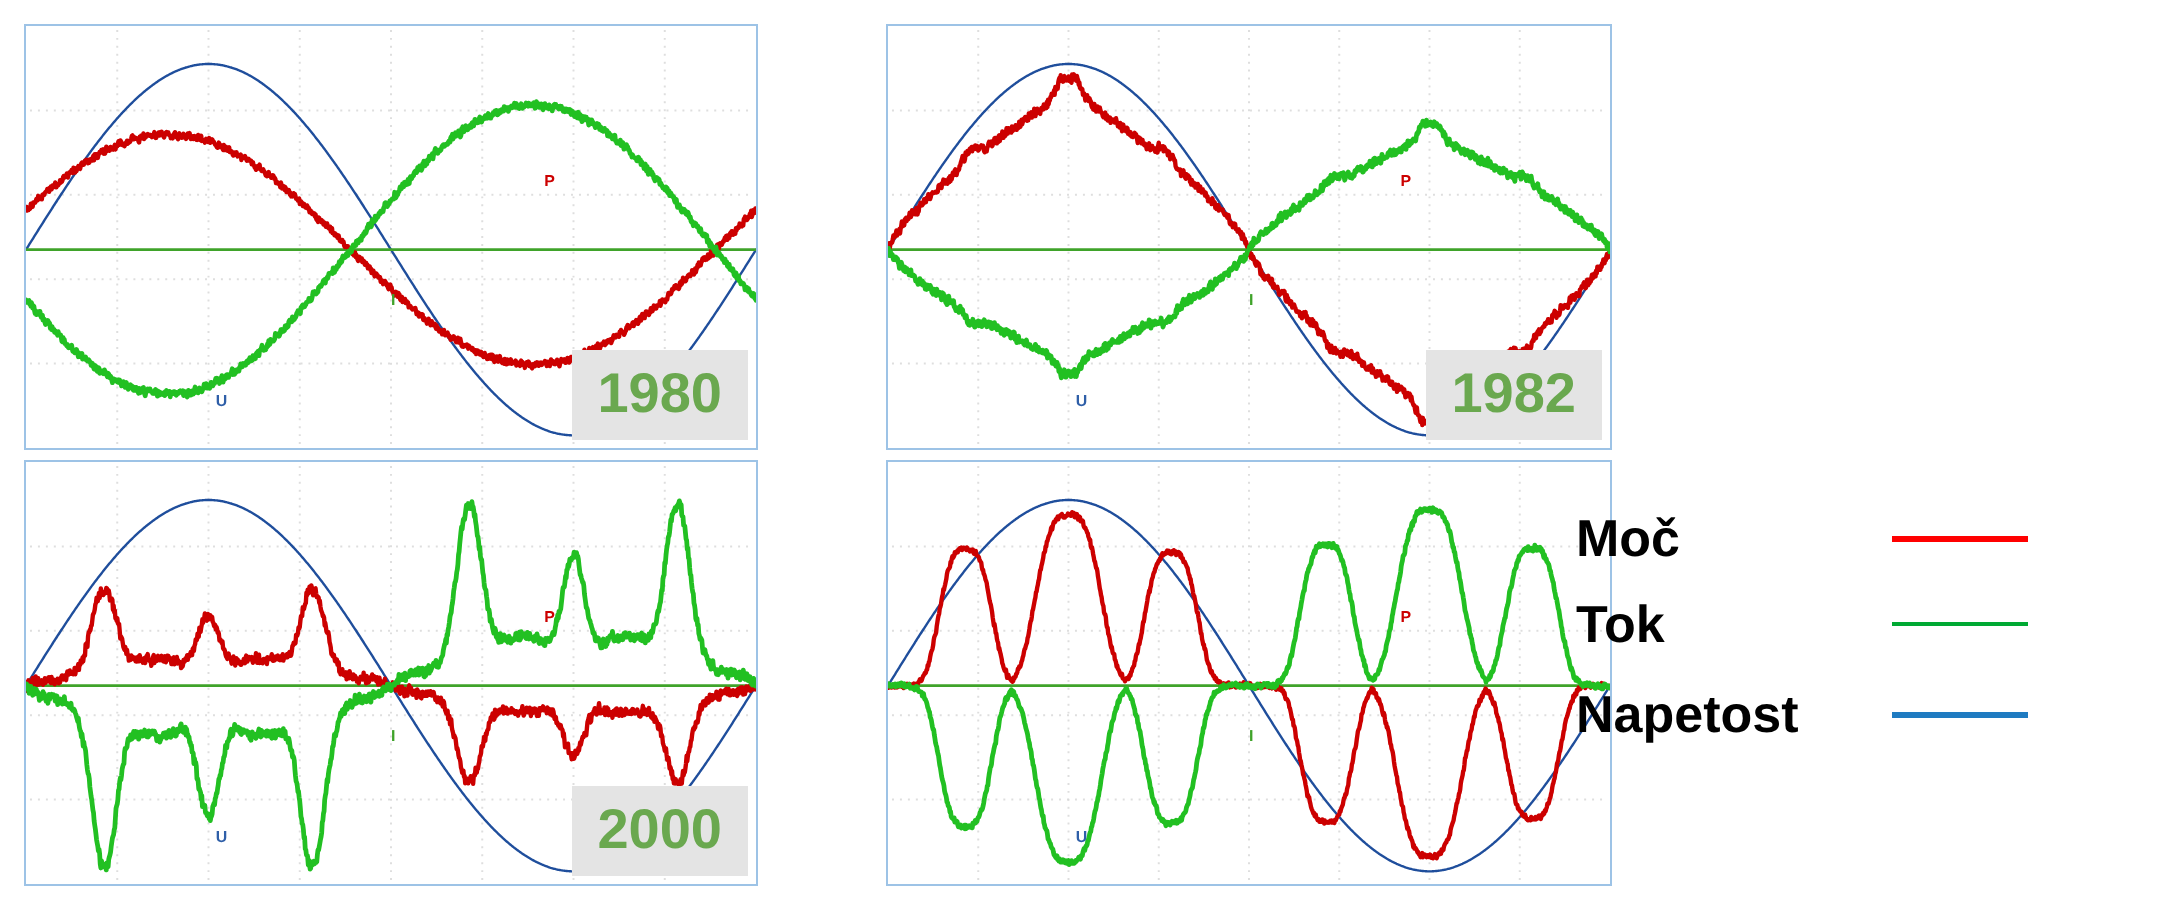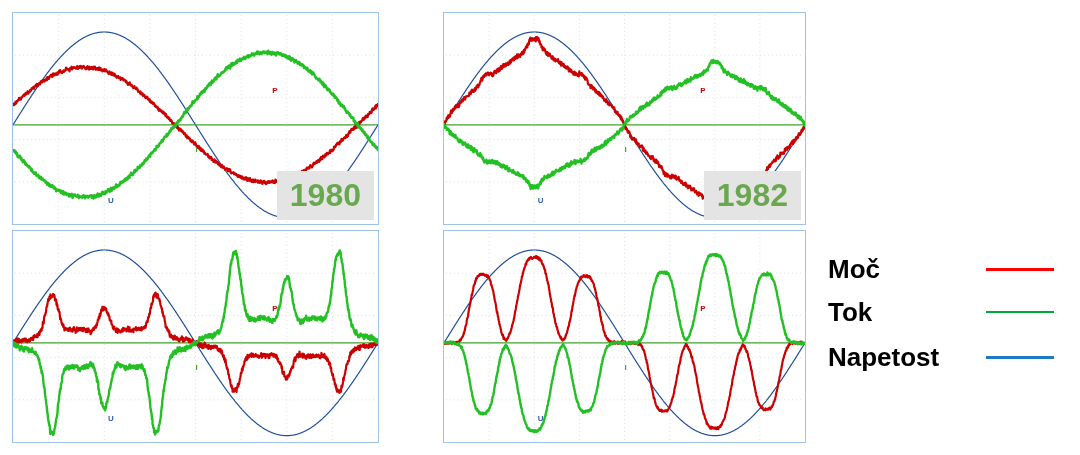--- a/index.html
+++ b/index.html
@@ -49,32 +49,32 @@
   }
 
   
   .year-badge {
     position: absolute;
     right: 4px;
     bottom: 4px;
     background: #e4e4e4;
     color: #6aa84f;
     font-weight: bold;
-    font-size: 32px;
+    font-size: 28px;
     line-height: 1;
     padding: 8px 13px 9px 13px;
     letter-spacing: 0px;
     font-family: "Liberation Sans", sans-serif;
     white-space: nowrap;
   }
 
   
   .legend {
     position: absolute;
-    left: 828px;
+    left: 788px;
     top: 252px;
     width: 240px;
     height: 125px;
     text-decoration: underline;
   }
   .legend-row {
     position: absolute;
     left: 0;
     width: 240px;
     height: 34px;
@@ -177,20 +177,21 @@
             <line x1="2" y1="170.4" x2="365" y2="170.4" stroke="#d9d9d9" stroke-width="1" stroke-dasharray="1 3" opacity="0.85"></line>
           </g>
           <path d="M0.00,112.89L0.41,112.24L0.82,111.58L1.22,110.93L1.63,110.27L2.04,109.62L2.45,108.97L2.85,108.31L3.26,107.66L3.67,107.01L4.08,106.35L4.49,105.70L4.89,105.05L5.30,104.40L5.71,103.74L6.12,103.09L6.52,102.44L6.93,101.79L7.34,101.14L7.75,100.49L8.16,99.85L8.56,99.20L8.97,98.55L9.38,97.91L9.79,97.26L10.19,96.62L10.60,95.97L11.01,95.33L11.42,94.69L11.83,94.04L12.23,93.40L12.64,92.77L13.05,92.13L13.46,91.49L13.86,90.85L14.27,90.22L14.68,89.58L15.09,88.95L15.50,88.32L15.90,87.69L16.31,87.06L16.72,86.43L17.13,85.80L17.53,85.18L17.94,84.55L18.35,83.93L18.76,83.31L19.17,82.69L19.57,82.07L19.98,81.45L20.39,80.84L20.80,80.22L21.20,79.61L21.61,79.00L22.02,78.39L22.43,77.78L22.84,77.18L23.24,76.57L23.65,75.97L24.06,75.37L24.47,74.77L24.87,74.17L25.28,73.58L25.69,72.99L26.10,72.39L26.51,71.81L26.91,71.22L27.32,70.63L27.73,70.05L28.14,69.47L28.54,68.89L28.95,68.31L29.36,67.74L29.77,67.17L30.18,66.60L30.58,66.03L30.99,65.46L31.40,64.90L31.81,64.34L32.21,63.78L32.62,63.23L33.03,62.67L33.44,62.12L33.85,61.57L34.25,61.03L34.66,60.48L35.07,59.94L35.48,59.40L35.88,58.87L36.29,58.33L36.70,57.80L37.11,57.27L37.52,56.75L37.92,56.23L38.33,55.71L38.74,55.19L39.15,54.68L39.55,54.16L39.96,53.66L40.37,53.15L40.78,52.65L41.19,52.15L41.59,51.65L42.00,51.16L42.41,50.67L42.82,50.18L43.22,49.69L43.63,49.21L44.04,48.73L44.45,48.26L44.86,47.79L45.26,47.32L45.67,46.85L46.08,46.39L46.49,45.93L46.89,45.47L47.30,45.02L47.71,44.57L48.12,44.12L48.53,43.68L48.93,43.24L49.34,42.81L49.75,42.37L50.16,41.94L50.56,41.52L50.97,41.10L51.38,40.68L51.79,40.26L52.20,39.85L52.60,39.44L53.01,39.04L53.42,38.64L53.83,38.24L54.23,37.85L54.64,37.46L55.05,37.07L55.46,36.69L55.87,36.31L56.27,35.93L56.68,35.56L57.09,35.19L57.50,34.83L57.90,34.47L58.31,34.11L58.72,33.76L59.13,33.41L59.54,33.07L59.94,32.73L60.35,32.39L60.76,32.06L61.17,31.73L61.57,31.40L61.98,31.08L62.39,30.76L62.80,30.45L63.21,30.14L63.61,29.84L64.02,29.53L64.43,29.24L64.84,28.94L65.24,28.66L65.65,28.37L66.06,28.09L66.47,27.81L66.88,27.54L67.28,27.27L67.69,27.01L68.10,26.75L68.51,26.49L68.91,26.24L69.32,25.99L69.73,25.75L70.14,25.51L70.55,25.28L70.95,25.05L71.36,24.82L71.77,24.60L72.18,24.38L72.58,24.17L72.99,23.96L73.40,23.76L73.81,23.56L74.22,23.36L74.62,23.17L75.03,22.98L75.44,22.80L75.85,22.62L76.25,22.45L76.66,22.28L77.07,22.11L77.48,21.95L77.89,21.80L78.29,21.65L78.70,21.50L79.11,21.36L79.52,21.22L79.92,21.08L80.33,20.95L80.74,20.83L81.15,20.71L81.56,20.59L81.96,20.48L82.37,20.38L82.78,20.27L83.19,20.18L83.59,20.08L84.00,19.99L84.41,19.91L84.82,19.83L85.23,19.75L85.63,19.68L86.04,19.62L86.45,19.56L86.86,19.50L87.26,19.45L87.67,19.40L88.08,19.35L88.49,19.32L88.90,19.28L89.30,19.25L89.71,19.23L90.12,19.21L90.53,19.19L90.93,19.18L91.34,19.17L91.75,19.17L92.16,19.17L92.57,19.18L92.97,19.19L93.38,19.21L93.79,19.23L94.20,19.25L94.60,19.28L95.01,19.32L95.42,19.35L95.83,19.40L96.24,19.45L96.64,19.50L97.05,19.56L97.46,19.62L97.87,19.68L98.27,19.75L98.68,19.83L99.09,19.91L99.50,19.99L99.91,20.08L100.31,20.18L100.72,20.27L101.13,20.38L101.54,20.48L101.94,20.59L102.35,20.71L102.76,20.83L103.17,20.95L103.58,21.08L103.98,21.22L104.39,21.36L104.80,21.50L105.21,21.65L105.61,21.80L106.02,21.95L106.43,22.11L106.84,22.28L107.25,22.45L107.65,22.62L108.06,22.80L108.47,22.98L108.88,23.17L109.28,23.36L109.69,23.56L110.10,23.76L110.51,23.96L110.92,24.17L111.32,24.38L111.73,24.60L112.14,24.82L112.55,25.05L112.95,25.28L113.36,25.51L113.77,25.75L114.18,25.99L114.59,26.24L114.99,26.49L115.40,26.75L115.81,27.01L116.22,27.27L116.62,27.54L117.03,27.81L117.44,28.09L117.85,28.37L118.26,28.66L118.66,28.94L119.07,29.24L119.48,29.53L119.89,29.84L120.29,30.14L120.70,30.45L121.11,30.76L121.52,31.08L121.93,31.40L122.33,31.73L122.74,32.06L123.15,32.39L123.56,32.73L123.96,33.07L124.37,33.41L124.78,33.76L125.19,34.11L125.60,34.47L126.00,34.83L126.41,35.19L126.82,35.56L127.23,35.93L127.63,36.31L128.04,36.69L128.45,37.07L128.86,37.46L129.27,37.85L129.67,38.24L130.08,38.64L130.49,39.04L130.90,39.44L131.30,39.85L131.71,40.26L132.12,40.68L132.53,41.10L132.94,41.52L133.34,41.94L133.75,42.37L134.16,42.81L134.57,43.24L134.97,43.68L135.38,44.12L135.79,44.57L136.20,45.02L136.61,45.47L137.01,45.93L137.42,46.39L137.83,46.85L138.24,47.32L138.64,47.79L139.05,48.26L139.46,48.73L139.87,49.21L140.28,49.69L140.68,50.18L141.09,50.67L141.50,51.16L141.91,51.65L142.31,52.15L142.72,52.65L143.13,53.15L143.54,53.66L143.95,54.16L144.35,54.68L144.76,55.19L145.17,55.71L145.58,56.23L145.98,56.75L146.39,57.27L146.80,57.80L147.21,58.33L147.62,58.87L148.02,59.40L148.43,59.94L148.84,60.48L149.25,61.03L149.65,61.57L150.06,62.12L150.47,62.67L150.88,63.23L151.29,63.78L151.69,64.34L152.10,64.90L152.51,65.46L152.92,66.03L153.32,66.60L153.73,67.17L154.14,67.74L154.55,68.31L154.96,68.89L155.36,69.47L155.77,70.05L156.18,70.63L156.59,71.22L156.99,71.81L157.40,72.39L157.81,72.99L158.22,73.58L158.63,74.17L159.03,74.77L159.44,75.37L159.85,75.97L160.26,76.57L160.66,77.18L161.07,77.78L161.48,78.39L161.89,79.00L162.30,79.61L162.70,80.22L163.11,80.84L163.52,81.45L163.93,82.07L164.33,82.69L164.74,83.31L165.15,83.93L165.56,84.55L165.97,85.18L166.37,85.80L166.78,86.43L167.19,87.06L167.60,87.69L168.00,88.32L168.41,88.95L168.82,89.58L169.23,90.22L169.64,90.85L170.04,91.49L170.45,92.13L170.86,92.77L171.27,93.40L171.67,94.04L172.08,94.69L172.49,95.33L172.90,95.97L173.31,96.62L173.71,97.26L174.12,97.91L174.53,98.55L174.94,99.20L175.34,99.85L175.75,100.49L176.16,101.14L176.57,101.79L176.98,102.44L177.38,103.09L177.79,103.74L178.20,104.40L178.61,105.05L179.01,105.70L179.42,106.35L179.83,107.01L180.24,107.66L180.65,108.31L181.05,108.97L181.46,109.62L181.87,110.27L182.28,110.93L182.68,111.58L183.09,112.24L183.50,112.89L183.91,113.54L184.32,114.20L184.72,114.85L185.13,115.51L185.54,116.16L185.95,116.81L186.35,117.47L186.76,118.12L187.17,118.77L187.58,119.43L187.99,120.08L188.39,120.73L188.80,121.38L189.21,122.04L189.62,122.69L190.02,123.34L190.43,123.99L190.84,124.64L191.25,125.29L191.66,125.93L192.06,126.58L192.47,127.23L192.88,127.87L193.29,128.52L193.69,129.16L194.10,129.81L194.51,130.45L194.92,131.09L195.33,131.74L195.73,132.38L196.14,133.01L196.55,133.65L196.96,134.29L197.36,134.93L197.77,135.56L198.18,136.20L198.59,136.83L199.00,137.46L199.40,138.09L199.81,138.72L200.22,139.35L200.63,139.98L201.03,140.60L201.44,141.23L201.85,141.85L202.26,142.47L202.67,143.09L203.07,143.71L203.48,144.33L203.89,144.94L204.30,145.56L204.70,146.17L205.11,146.78L205.52,147.39L205.93,148.00L206.34,148.60L206.74,149.21L207.15,149.81L207.56,150.41L207.97,151.01L208.37,151.61L208.78,152.20L209.19,152.79L209.60,153.39L210.01,153.97L210.41,154.56L210.82,155.15L211.23,155.73L211.64,156.31L212.04,156.89L212.45,157.47L212.86,158.04L213.27,158.61L213.68,159.18L214.08,159.75L214.49,160.32L214.90,160.88L215.31,161.44L215.71,162.00L216.12,162.55L216.53,163.11L216.94,163.66L217.35,164.21L217.75,164.75L218.16,165.30L218.57,165.84L218.98,166.38L219.38,166.91L219.79,167.45L220.20,167.98L220.61,168.51L221.02,169.03L221.42,169.55L221.83,170.07L222.24,170.59L222.65,171.10L223.05,171.62L223.46,172.12L223.87,172.63L224.28,173.13L224.69,173.63L225.09,174.13L225.50,174.62L225.91,175.11L226.32,175.60L226.72,176.09L227.13,176.57L227.54,177.05L227.95,177.52L228.36,177.99L228.76,178.46L229.17,178.93L229.58,179.39L229.99,179.85L230.39,180.31L230.80,180.76L231.21,181.21L231.62,181.66L232.03,182.10L232.43,182.54L232.84,182.97L233.25,183.41L233.66,183.84L234.06,184.26L234.47,184.68L234.88,185.10L235.29,185.52L235.70,185.93L236.10,186.34L236.51,186.74L236.92,187.14L237.33,187.54L237.73,187.93L238.14,188.32L238.55,188.71L238.96,189.09L239.37,189.47L239.77,189.85L240.18,190.22L240.59,190.59L241.00,190.95L241.40,191.31L241.81,191.67L242.22,192.02L242.63,192.37L243.04,192.71L243.44,193.05L243.85,193.39L244.26,193.72L244.67,194.05L245.07,194.38L245.48,194.70L245.89,195.02L246.30,195.33L246.71,195.64L247.11,195.94L247.52,196.25L247.93,196.54L248.34,196.84L248.74,197.12L249.15,197.41L249.56,197.69L249.97,197.97L250.38,198.24L250.78,198.51L251.19,198.77L251.60,199.03L252.01,199.29L252.41,199.54L252.82,199.79L253.23,200.03L253.64,200.27L254.05,200.50L254.45,200.73L254.86,200.96L255.27,201.18L255.68,201.40L256.08,201.61L256.49,201.82L256.90,202.02L257.31,202.22L257.72,202.42L258.12,202.61L258.53,202.80L258.94,202.98L259.35,203.16L259.75,203.33L260.16,203.50L260.57,203.67L260.98,203.83L261.39,203.98L261.79,204.13L262.20,204.28L262.61,204.42L263.02,204.56L263.42,204.70L263.83,204.83L264.24,204.95L264.65,205.07L265.06,205.19L265.46,205.30L265.87,205.40L266.28,205.51L266.69,205.60L267.09,205.70L267.50,205.79L267.91,205.87L268.32,205.95L268.73,206.03L269.13,206.10L269.54,206.16L269.95,206.22L270.36,206.28L270.76,206.33L271.17,206.38L271.58,206.43L271.99,206.46L272.40,206.50L272.80,206.53L273.21,206.55L273.62,206.57L274.03,206.59L274.43,206.60L274.84,206.61L275.25,206.61L275.66,206.61L276.07,206.60L276.47,206.59L276.88,206.57L277.29,206.55L277.70,206.53L278.10,206.50L278.51,206.46L278.92,206.43L279.33,206.38L279.74,206.33L280.14,206.28L280.55,206.22L280.96,206.16L281.37,206.10L281.77,206.03L282.18,205.95L282.59,205.87L283.00,205.79L283.41,205.70L283.81,205.60L284.22,205.51L284.63,205.40L285.04,205.30L285.44,205.19L285.85,205.07L286.26,204.95L286.67,204.83L287.08,204.70L287.48,204.56L287.89,204.42L288.30,204.28L288.71,204.13L289.11,203.98L289.52,203.83L289.93,203.67L290.34,203.50L290.75,203.33L291.15,203.16L291.56,202.98L291.97,202.80L292.38,202.61L292.78,202.42L293.19,202.22L293.60,202.02L294.01,201.82L294.42,201.61L294.82,201.40L295.23,201.18L295.64,200.96L296.05,200.73L296.45,200.50L296.86,200.27L297.27,200.03L297.68,199.79L298.09,199.54L298.49,199.29L298.90,199.03L299.31,198.77L299.72,198.51L300.12,198.24L300.53,197.97L300.94,197.69L301.35,197.41L301.76,197.12L302.16,196.84L302.57,196.54L302.98,196.25L303.39,195.94L303.79,195.64L304.20,195.33L304.61,195.02L305.02,194.70L305.43,194.38L305.83,194.05L306.24,193.72L306.65,193.39L307.06,193.05L307.46,192.71L307.87,192.37L308.28,192.02L308.69,191.67L309.10,191.31L309.50,190.95L309.91,190.59L310.32,190.22L310.73,189.85L311.13,189.47L311.54,189.09L311.95,188.71L312.36,188.32L312.77,187.93L313.17,187.54L313.58,187.14L313.99,186.74L314.40,186.34L314.80,185.93L315.21,185.52L315.62,185.10L316.03,184.68L316.44,184.26L316.84,183.84L317.25,183.41L317.66,182.97L318.07,182.54L318.47,182.10L318.88,181.66L319.29,181.21L319.70,180.76L320.11,180.31L320.51,179.85L320.92,179.39L321.33,178.93L321.74,178.46L322.14,177.99L322.55,177.52L322.96,177.05L323.37,176.57L323.78,176.09L324.18,175.60L324.59,175.11L325.00,174.62L325.41,174.13L325.81,173.63L326.22,173.13L326.63,172.63L327.04,172.12L327.45,171.62L327.85,171.10L328.26,170.59L328.67,170.07L329.08,169.55L329.48,169.03L329.89,168.51L330.30,167.98L330.71,167.45L331.12,166.91L331.52,166.38L331.93,165.84L332.34,165.30L332.75,164.75L333.15,164.21L333.56,163.66L333.97,163.11L334.38,162.55L334.79,162.00L335.19,161.44L335.60,160.88L336.01,160.32L336.42,159.75L336.82,159.18L337.23,158.61L337.64,158.04L338.05,157.47L338.46,156.89L338.86,156.31L339.27,155.73L339.68,155.15L340.09,154.56L340.49,153.97L340.90,153.39L341.31,152.79L341.72,152.20L342.13,151.61L342.53,151.01L342.94,150.41L343.35,149.81L343.76,149.21L344.16,148.60L344.57,148.00L344.98,147.39L345.39,146.78L345.80,146.17L346.20,145.56L346.61,144.94L347.02,144.33L347.43,143.71L347.83,143.09L348.24,142.47L348.65,141.85L349.06,141.23L349.47,140.60L349.87,139.98L350.28,139.35L350.69,138.72L351.10,138.09L351.50,137.46L351.91,136.83L352.32,136.20L352.73,135.56L353.14,134.93L353.54,134.29L353.95,133.65L354.36,133.01L354.77,132.38L355.17,131.74L355.58,131.09L355.99,130.45L356.40,129.81L356.81,129.16L357.21,128.52L357.62,127.87L358.03,127.23L358.44,126.58L358.84,125.93L359.25,125.29L359.66,124.64L360.07,123.99L360.48,123.34L360.88,122.69L361.29,122.04L361.70,121.38L362.11,120.73L362.51,120.08L362.92,119.43L363.33,118.77L363.74,118.12L364.15,117.47L364.55,116.81L364.96,116.16L365.37,115.51L365.78,114.85L366.18,114.20L366.59,113.54L367.00,112.89" fill="none" stroke="#1f4e9c" stroke-width="1.2" stroke-linejoin="round" stroke-linecap="round"></path>
           <line x1="0" y1="112.89" x2="367" y2="112.89" stroke="#3fa32a" stroke-width="1.4"></line>
           <path d="M0.00,115.45L0.31,113.89L0.61,111.03L0.92,111.85L1.22,110.19L1.53,110.34L1.83,112.05L2.14,111.38L2.45,112.64L2.75,112.44L3.06,111.35L3.36,109.01L3.67,110.38L3.98,111.98L4.28,113.06L4.59,111.07L4.89,108.28L5.20,112.68L5.50,111.08L5.81,111.12L6.12,109.12L6.42,112.35L6.73,110.75L7.03,110.71L7.34,110.81L7.65,110.73L7.95,110.22L8.26,112.01L8.56,112.42L8.87,111.14L9.18,111.75L9.48,109.11L9.79,111.54L10.09,111.00L10.40,110.39L10.70,110.39L11.01,110.63L11.32,108.70L11.62,108.63L11.93,110.05L12.23,111.23L12.54,111.58L12.85,108.54L13.15,110.43L13.46,111.50L13.76,109.73L14.07,110.67L14.37,112.25L14.68,111.40L14.99,111.02L15.29,109.86L15.60,110.17L15.90,109.43L16.21,109.73L16.52,111.75L16.82,110.02L17.13,111.25L17.43,108.86L17.74,108.72L18.04,107.76L18.35,107.75L18.66,108.78L18.96,109.76L19.27,108.40L19.57,107.72L19.88,109.72L20.18,110.07L20.49,107.40L20.80,105.71L21.10,107.21L21.41,107.31L21.71,106.35L22.02,105.19L22.33,106.46L22.63,105.91L22.94,106.91L23.24,106.87L23.55,106.23L23.86,107.08L24.16,106.32L24.47,103.92L24.77,107.17L25.08,105.50L25.38,104.28L25.69,105.00L26.00,103.18L26.30,101.90L26.61,104.96L26.91,101.61L27.22,102.43L27.52,100.11L27.83,101.35L28.14,101.27L28.44,98.70L28.75,100.68L29.05,98.11L29.36,97.43L29.67,97.76L29.97,91.90L30.28,93.10L30.58,91.27L30.89,93.27L31.20,87.99L31.50,85.92L31.81,86.02L32.11,84.64L32.42,84.82L32.72,82.71L33.03,82.58L33.34,79.84L33.64,77.09L33.95,76.59L34.25,75.89L34.56,74.48L34.87,71.87L35.17,71.25L35.48,68.47L35.78,69.04L36.09,70.24L36.39,68.12L36.70,66.06L37.01,68.74L37.31,67.10L37.62,63.83L37.92,65.56L38.23,66.90L38.53,65.79L38.84,67.18L39.15,66.05L39.45,65.84L39.76,66.22L40.06,65.04L40.37,63.56L40.68,63.81L40.98,65.97L41.29,65.71L41.59,64.74L41.90,66.61L42.20,69.95L42.51,68.88L42.82,70.01L43.12,69.00L43.43,69.54L43.73,74.66L44.04,72.46L44.35,75.89L44.65,74.84L44.96,78.95L45.26,78.74L45.57,80.19L45.88,78.76L46.18,81.43L46.49,81.78L46.79,81.70L47.10,85.12L47.40,89.11L47.71,87.99L48.02,88.50L48.32,89.13L48.63,91.22L48.93,93.23L49.24,94.09L49.55,94.88L49.85,93.33L50.16,94.52L50.46,96.87L50.77,94.80L51.07,97.33L51.38,97.35L51.69,100.28L51.99,99.66L52.30,98.82L52.60,99.89L52.91,97.64L53.21,99.37L53.52,98.82L53.83,98.38L54.13,99.15L54.44,98.64L54.74,99.52L55.05,100.56L55.36,98.90L55.66,100.76L55.97,98.59L56.27,98.33L56.58,98.05L56.88,100.63L57.19,97.54L57.50,99.35L57.80,99.54L58.11,99.87L58.41,100.05L58.72,101.29L59.03,99.94L59.33,99.06L59.64,99.50L59.94,101.50L60.25,98.87L60.55,97.97L60.86,98.73L61.17,96.93L61.47,98.77L61.78,99.56L62.08,100.38L62.39,99.83L62.70,100.63L63.00,102.89L63.31,99.58L63.61,99.30L63.92,98.25L64.22,97.39L64.53,101.48L64.84,98.18L65.14,99.14L65.45,99.96L65.75,100.44L66.06,99.10L66.37,97.84L66.67,98.25L66.98,98.57L67.28,100.11L67.59,99.04L67.89,99.49L68.20,97.82L68.51,98.61L68.81,100.44L69.12,100.65L69.42,99.38L69.73,98.09L70.04,99.88L70.34,101.08L70.65,99.87L70.95,97.78L71.26,99.47L71.56,97.87L71.87,99.58L72.18,98.74L72.48,100.11L72.79,99.47L73.09,102.00L73.40,100.79L73.71,99.29L74.01,98.91L74.32,98.57L74.62,102.13L74.93,100.34L75.23,98.78L75.54,99.78L75.85,98.39L76.15,101.70L76.46,99.95L76.76,101.59L77.07,101.67L77.38,101.48L77.68,101.12L77.99,104.06L78.29,101.96L78.60,103.37L78.91,102.64L79.21,99.97L79.52,100.92L79.82,100.62L80.13,99.14L80.43,100.08L80.74,98.68L81.05,97.49L81.35,99.89L81.66,97.81L81.96,98.26L82.27,97.89L82.58,96.62L82.88,95.84L83.19,97.08L83.49,97.54L83.80,94.35L84.10,93.91L84.41,95.33L84.72,92.72L85.02,91.96L85.33,89.52L85.63,89.48L85.94,89.73L86.24,86.66L86.55,87.43L86.86,88.16L87.16,83.57L87.47,85.59L87.77,85.72L88.08,83.64L88.39,82.09L88.69,79.32L89.00,81.24L89.30,79.28L89.61,78.81L89.91,76.43L90.22,76.90L90.53,79.89L90.83,80.07L91.14,79.25L91.44,76.67L91.75,79.49L92.06,78.85L92.36,77.91L92.67,77.33L92.97,79.23L93.28,79.60L93.59,78.22L93.89,80.65L94.20,81.17L94.50,82.57L94.81,83.12L95.11,82.16L95.42,84.53L95.73,83.18L96.03,84.01L96.34,86.14L96.64,85.68L96.95,86.64L97.26,90.12L97.56,89.92L97.87,89.78L98.17,90.83L98.48,91.47L98.78,90.52L99.09,94.02L99.40,94.49L99.70,94.53L100.01,95.39L100.31,97.18L100.62,98.32L100.93,98.59L101.23,99.40L101.54,97.15L101.84,96.67L102.15,98.25L102.45,99.09L102.76,98.77L103.07,100.10L103.37,101.82L103.68,98.83L103.98,99.89L104.29,98.16L104.59,100.48L104.90,101.09L105.21,102.79L105.51,99.67L105.82,99.04L106.12,100.74L106.43,99.68L106.74,101.39L107.04,101.53L107.35,100.71L107.65,101.89L107.96,102.40L108.27,102.30L108.57,101.02L108.88,100.78L109.18,100.98L109.49,99.36L109.79,101.15L110.10,101.53L110.41,98.79L110.71,97.68L111.02,100.67L111.32,100.69L111.63,98.36L111.94,98.70L112.24,98.42L112.55,99.56L112.85,98.79L113.16,99.26L113.46,98.43L113.77,100.06L114.08,101.34L114.38,98.96L114.69,98.71L114.99,99.58L115.30,100.57L115.61,96.47L115.91,99.17L116.22,101.33L116.52,99.84L116.83,98.07L117.13,97.23L117.44,101.44L117.75,100.29L118.05,100.30L118.36,100.54L118.66,99.96L118.97,101.65L119.28,100.23L119.58,99.45L119.89,99.50L120.19,99.35L120.50,99.81L120.80,99.35L121.11,102.01L121.42,98.48L121.72,99.47L122.03,98.87L122.33,98.79L122.64,98.54L122.95,99.46L123.25,98.41L123.56,96.97L123.86,99.86L124.17,100.35L124.47,98.20L124.78,100.21L125.09,98.51L125.39,98.17L125.70,98.68L126.00,99.58L126.31,98.57L126.61,97.66L126.92,98.83L127.23,99.86L127.53,100.00L127.84,99.26L128.14,98.53L128.45,97.97L128.76,99.99L129.06,97.03L129.37,100.27L129.67,98.95L129.98,98.38L130.28,98.51L130.59,98.65L130.90,97.67L131.20,97.02L131.51,98.60L131.81,97.31L132.12,96.43L132.43,95.98L132.73,97.11L133.04,97.85L133.34,97.43L133.65,95.42L133.95,92.79L134.26,92.59L134.57,91.22L134.87,91.89L135.18,91.77L135.48,91.43L135.79,87.31L136.10,87.12L136.40,87.60L136.71,86.40L137.01,83.49L137.32,84.25L137.63,83.34L137.93,80.30L138.24,77.82L138.54,77.48L138.85,77.83L139.15,73.29L139.46,74.52L139.77,74.15L140.07,72.72L140.38,71.64L140.68,71.28L140.99,65.96L141.30,67.26L141.60,64.47L141.91,65.78L142.21,66.12L142.52,62.99L142.82,65.01L143.13,64.87L143.44,62.27L143.74,63.52L144.05,63.64L144.35,67.28L144.66,65.64L144.97,66.65L145.27,63.97L145.58,63.79L145.88,66.37L146.19,68.21L146.49,67.81L146.80,68.13L147.11,68.39L147.41,71.03L147.72,69.99L148.02,72.95L148.33,74.78L148.64,75.58L148.94,76.34L149.25,77.83L149.55,77.66L149.86,78.61L150.16,82.58L150.47,81.25L150.78,83.35L151.08,85.60L151.39,86.23L151.69,86.18L152.00,85.85L152.31,87.74L152.61,90.89L152.92,92.04L153.22,93.72L153.53,96.96L153.83,96.54L154.14,97.99L154.45,98.16L154.75,97.30L155.06,98.87L155.36,100.55L155.67,100.18L155.97,100.27L156.28,99.68L156.59,102.35L156.89,100.96L157.20,101.22L157.50,105.89L157.81,104.87L158.12,107.12L158.42,106.29L158.73,107.00L159.03,104.53L159.34,107.21L159.65,107.58L159.95,107.43L160.26,107.15L160.56,108.07L160.87,106.14L161.17,109.69L161.48,107.84L161.79,106.23L162.09,107.55L162.40,109.20L162.70,105.63L163.01,107.03L163.31,107.68L163.62,107.74L163.93,108.01L164.23,109.74L164.54,107.20L164.84,109.49L165.15,108.12L165.46,107.98L165.76,109.43L166.07,108.94L166.37,110.84L166.68,110.47L166.99,110.17L167.29,111.69L167.60,109.68L167.90,109.34L168.21,108.39L168.51,109.57L168.82,108.93L169.13,109.77L169.43,108.98L169.74,106.37L170.04,109.76L170.35,110.00L170.66,109.11L170.96,111.73L171.27,107.96L171.57,108.86L171.88,110.29L172.18,111.31L172.49,110.90L172.80,108.84L173.10,109.42L173.41,108.44L173.71,108.93L174.02,107.26L174.32,109.78L174.63,109.69L174.94,108.07L175.24,108.48L175.55,109.02L175.85,109.76L176.16,110.67L176.47,108.65L176.77,110.28L177.08,112.34L177.38,111.28L177.69,108.81L178.00,111.33L178.30,110.34L178.61,112.20L178.91,111.79L179.22,110.92L179.52,111.71L179.83,113.55L180.14,112.63L180.44,109.34L180.75,112.29L181.05,111.29L181.36,112.95L181.66,114.25L181.97,113.05L182.28,114.65L182.58,114.79L182.89,113.25L183.19,114.08L183.50,114.45L183.81,114.18L184.11,113.20L184.42,111.19L184.72,112.34L185.03,113.69L185.34,113.10L185.64,112.53L185.95,115.41L186.25,112.52L186.56,112.77L186.86,115.34L187.17,112.72L187.48,113.76L187.78,116.42L188.09,117.02L188.39,115.64L188.70,114.40L189.00,113.41L189.31,115.00L189.62,115.41L189.92,115.12L190.23,118.29L190.53,114.48L190.84,116.60L191.15,116.96L191.45,117.05L191.76,117.91L192.06,115.72L192.37,113.84L192.68,112.73L192.98,115.83L193.29,115.11L193.59,114.04L193.90,115.64L194.20,117.31L194.51,117.44L194.82,116.63L195.12,115.65L195.43,115.49L195.73,116.84L196.04,116.67L196.34,119.07L196.65,114.83L196.96,115.40L197.26,117.40L197.57,117.20L197.87,117.39L198.18,116.32L198.49,118.96L198.79,119.28L199.10,116.84L199.40,115.94L199.71,117.51L200.02,116.71L200.32,117.99L200.63,117.28L200.93,116.80L201.24,115.97L201.54,118.05L201.85,117.86L202.16,115.78L202.46,116.84L202.77,117.53L203.07,116.83L203.38,115.68L203.69,115.95L203.99,117.87L204.30,116.93L204.60,116.45L204.91,116.12L205.21,117.59L205.52,118.42L205.83,120.19L206.13,119.64L206.44,119.20L206.74,121.24L207.05,118.85L207.35,119.25L207.66,120.50L207.97,121.20L208.27,121.74L208.58,118.96L208.88,120.95L209.19,121.83L209.50,123.46L209.80,120.58L210.11,121.14L210.41,123.36L210.72,125.30L211.02,126.05L211.33,127.01L211.64,126.60L211.94,125.49L212.25,129.79L212.55,129.32L212.86,128.15L213.17,132.41L213.47,129.80L213.78,129.85L214.08,133.97L214.39,135.66L214.69,136.72L215.00,138.87L215.31,137.97L215.61,138.69L215.92,139.48L216.22,141.92L216.53,144.83L216.84,144.38L217.14,145.59L217.45,148.09L217.75,149.35L218.06,149.75L218.36,151.20L218.67,154.13L218.98,155.21L219.28,156.97L219.59,156.97L219.89,155.73L220.20,158.95L220.51,158.41L220.81,162.15L221.12,161.55L221.42,160.60L221.73,160.51L222.03,159.88L222.34,162.21L222.65,160.05L222.95,161.35L223.26,159.84L223.56,158.60L223.87,159.94L224.18,159.76L224.48,159.57L224.79,162.43L225.09,158.76L225.40,157.64L225.70,158.14L226.01,154.28L226.32,155.97L226.62,156.77L226.93,154.52L227.23,154.80L227.54,152.68L227.85,151.46L228.15,148.67L228.46,148.21L228.76,146.97L229.07,143.40L229.38,143.21L229.68,143.67L229.99,141.53L230.29,138.74L230.60,139.17L230.90,140.78L231.21,136.98L231.52,137.64L231.82,135.79L232.13,135.07L232.43,134.93L232.74,131.62L233.05,131.32L233.35,131.25L233.66,128.90L233.96,129.96L234.27,128.66L234.57,126.94L234.88,129.90L235.19,130.07L235.49,129.65L235.80,124.99L236.10,128.55L236.41,126.11L236.72,125.92L237.02,127.46L237.33,127.07L237.63,125.29L237.94,126.64L238.24,124.85L238.55,126.17L238.86,125.61L239.16,125.58L239.47,125.32L239.77,123.42L240.08,127.03L240.39,124.22L240.69,126.73L241.00,125.86L241.30,123.96L241.61,126.05L241.91,124.68L242.22,127.00L242.53,125.71L242.83,125.77L243.14,125.93L243.44,125.30L243.75,126.46L244.06,124.29L244.36,125.66L244.67,125.06L244.97,125.12L245.28,125.93L245.58,126.84L245.89,127.16L246.20,125.73L246.50,127.04L246.81,125.82L247.11,126.52L247.42,128.05L247.73,126.35L248.03,126.17L248.34,125.89L248.64,125.55L248.95,126.42L249.25,125.21L249.56,123.24L249.87,125.81L250.17,127.99L250.48,127.45L250.78,125.16L251.09,124.80L251.40,125.88L251.70,123.96L252.01,124.85L252.31,126.38L252.62,125.47L252.92,124.57L253.23,124.04L253.54,126.16L253.84,128.21L254.15,125.57L254.45,124.61L254.76,125.65L255.06,126.52L255.37,126.04L255.68,124.42L255.98,124.49L256.29,125.99L256.59,126.64L256.90,128.18L257.21,127.33L257.51,126.67L257.82,128.15L258.12,124.26L258.43,124.34L258.74,125.53L259.04,124.12L259.35,124.21L259.65,123.92L259.96,123.32L260.26,125.31L260.57,124.54L260.88,124.41L261.18,125.09L261.49,124.84L261.79,126.79L262.10,123.90L262.40,124.57L262.71,124.66L263.02,124.76L263.32,124.93L263.63,127.38L263.93,124.89L264.24,126.62L264.55,128.00L264.85,124.91L265.16,125.84L265.46,128.13L265.77,129.77L266.07,128.64L266.38,128.75L266.69,131.78L266.99,131.29L267.30,132.04L267.60,133.01L267.91,132.45L268.22,133.87L268.52,134.42L268.83,132.77L269.13,134.40L269.44,134.74L269.75,135.37L270.05,138.59L270.36,136.90L270.66,140.10L270.97,143.97L271.27,143.82L271.58,143.39L271.89,143.89L272.19,143.28L272.50,142.18L272.80,146.88L273.11,146.57L273.42,147.06L273.72,146.92L274.03,147.93L274.33,150.02L274.64,146.97L274.94,148.09L275.25,148.42L275.56,149.76L275.86,148.77L276.17,145.71L276.47,147.23L276.78,147.38L277.08,147.37L277.39,146.40L277.70,144.33L278.00,145.63L278.31,143.46L278.61,141.54L278.92,142.73L279.23,141.23L279.53,139.97L279.84,138.67L280.14,139.02L280.45,138.55L280.75,136.70L281.06,137.11L281.37,137.39L281.67,137.93L281.98,134.53L282.28,131.33L282.59,130.29L282.90,129.17L283.20,127.69L283.51,129.68L283.81,131.49L284.12,130.77L284.43,127.17L284.73,127.55L285.04,126.76L285.34,125.91L285.65,125.26L285.95,124.25L286.26,125.11L286.57,125.94L286.87,127.51L287.18,126.49L287.48,125.77L287.79,124.06L288.10,121.72L288.40,124.28L288.71,126.89L289.01,126.13L289.32,126.76L289.62,126.26L289.93,125.24L290.24,126.15L290.54,125.99L290.85,123.86L291.15,127.75L291.46,127.69L291.76,126.63L292.07,123.92L292.38,124.31L292.68,124.60L292.99,127.80L293.29,127.13L293.60,126.20L293.91,127.16L294.21,126.28L294.52,126.38L294.82,129.13L295.13,126.37L295.44,125.63L295.74,126.13L296.05,125.20L296.35,124.85L296.66,127.58L296.96,124.39L297.27,124.99L297.58,126.75L297.88,125.68L298.19,128.12L298.49,125.05L298.80,125.73L299.10,124.58L299.41,127.80L299.72,128.02L300.02,125.79L300.33,125.59L300.63,126.96L300.94,127.69L301.25,125.93L301.55,124.55L301.86,124.93L302.16,127.00L302.47,126.57L302.77,127.01L303.08,127.04L303.39,127.14L303.69,126.79L304.00,125.63L304.30,127.27L304.61,125.18L304.92,124.68L305.22,124.74L305.53,125.75L305.83,126.90L306.14,126.93L306.44,126.17L306.75,126.22L307.06,125.61L307.36,124.87L307.67,126.97L307.97,126.19L308.28,128.18L308.59,126.60L308.89,128.49L309.20,127.81L309.50,126.12L309.81,125.17L310.12,123.05L310.42,124.61L310.73,127.22L311.03,124.79L311.34,125.66L311.64,125.17L311.95,127.04L312.26,127.66L312.56,125.48L312.87,124.76L313.17,124.12L313.48,127.20L313.78,127.77L314.09,128.30L314.40,128.98L314.70,127.06L315.01,126.84L315.31,129.80L315.62,128.18L315.93,131.12L316.23,128.63L316.54,129.67L316.84,130.39L317.15,131.02L317.45,132.26L317.76,134.57L318.07,132.25L318.37,135.04L318.68,132.96L318.98,134.45L319.29,138.52L319.60,137.70L319.90,138.72L320.21,142.00L320.51,142.91L320.82,143.76L321.13,145.72L321.43,144.85L321.74,144.47L322.04,147.67L322.35,150.27L322.65,149.64L322.96,149.28L323.27,151.51L323.57,154.76L323.88,153.85L324.18,154.73L324.49,157.80L324.80,155.88L325.10,160.03L325.41,158.91L325.71,162.20L326.02,161.54L326.32,162.25L326.63,160.14L326.94,161.75L327.24,161.23L327.55,161.22L327.85,162.01L328.16,163.31L328.47,163.10L328.77,162.61L329.08,160.08L329.38,161.01L329.69,162.29L329.99,159.00L330.30,155.99L330.61,158.18L330.91,156.70L331.22,156.62L331.52,154.56L331.83,152.07L332.13,148.29L332.44,151.00L332.75,148.32L333.05,146.43L333.36,146.18L333.66,144.14L333.97,143.71L334.28,140.69L334.58,140.38L334.89,137.58L335.19,135.64L335.50,134.42L335.81,135.10L336.11,133.64L336.42,134.07L336.72,131.44L337.03,131.03L337.33,130.81L337.64,131.46L337.95,129.92L338.25,126.33L338.56,127.53L338.86,125.10L339.17,122.56L339.48,124.97L339.78,124.92L340.09,122.88L340.39,120.87L340.70,121.15L341.00,121.60L341.31,120.45L341.62,122.88L341.92,120.87L342.23,119.23L342.53,120.01L342.84,119.80L343.15,121.50L343.45,120.42L343.76,117.42L344.06,117.85L344.37,120.24L344.67,117.85L344.98,120.15L345.29,117.64L345.59,118.65L345.90,119.25L346.20,118.79L346.51,118.57L346.81,117.94L347.12,115.88L347.43,118.55L347.73,119.17L348.04,119.89L348.34,118.08L348.65,119.98L348.96,116.14L349.26,115.30L349.57,117.47L349.87,116.66L350.18,116.43L350.49,116.46L350.79,116.62L351.10,115.35L351.40,116.58L351.71,115.60L352.01,114.40L352.32,116.73L352.63,117.20L352.93,115.99L353.24,114.51L353.54,116.54L353.85,117.82L354.15,117.79L354.46,116.03L354.77,117.20L355.07,115.33L355.38,115.20L355.68,117.49L355.99,117.49L356.30,115.98L356.60,115.45L356.91,115.63L357.21,117.61L357.52,118.05L357.82,114.71L358.13,114.45L358.44,116.94L358.74,115.12L359.05,115.43L359.35,113.85L359.66,113.97L359.97,113.69L360.27,115.00L360.58,117.41L360.88,116.61L361.19,114.29L361.50,117.09L361.80,113.76L362.11,113.37L362.41,114.06L362.72,115.29L363.02,113.36L363.33,113.90L363.64,113.20L363.94,114.45L364.25,115.52L364.55,114.32L364.86,112.43L365.17,113.21L365.47,113.64L365.78,114.76L366.08,113.08L366.39,113.09L366.69,114.79L367.00,114.66" fill="none" stroke="#cc0000" stroke-width="2.2" stroke-linejoin="round" stroke-linecap="round"></path>
           <path d="M0.00,114.51L0.31,112.00L0.61,114.54L0.92,112.74L1.22,114.19L1.53,116.74L1.83,116.28L2.14,113.26L2.45,113.28L2.75,116.38L3.06,116.72L3.36,117.76L3.67,116.09L3.98,117.06L4.28,114.32L4.59,117.10L4.89,115.51L5.20,114.73L5.50,115.97L5.81,116.30L6.12,116.27L6.42,118.21L6.73,120.35L7.03,118.78L7.34,119.63L7.65,119.54L7.95,119.10L8.26,117.42L8.56,115.91L8.87,117.08L9.18,116.91L9.48,119.30L9.79,119.46L10.09,120.73L10.40,119.20L10.70,118.27L11.01,121.78L11.32,119.66L11.62,117.27L11.93,119.81L12.23,118.76L12.54,117.52L12.85,117.24L13.15,117.96L13.46,117.58L13.76,117.49L14.07,118.12L14.37,118.58L14.68,120.71L14.99,117.97L15.29,119.60L15.60,118.19L15.90,122.43L16.21,121.22L16.52,121.02L16.82,121.34L17.13,121.58L17.43,119.62L17.74,121.72L18.04,121.82L18.35,122.14L18.66,120.39L18.96,121.10L19.27,118.37L19.57,121.30L19.88,122.05L20.18,122.08L20.49,122.39L20.80,122.64L21.10,121.93L21.41,122.48L21.71,123.84L22.02,122.73L22.33,122.65L22.63,121.78L22.94,124.65L23.24,124.87L23.55,125.33L23.86,125.06L24.16,124.84L24.47,125.44L24.77,126.65L25.08,127.42L25.38,128.66L25.69,129.72L26.00,130.95L26.30,129.21L26.61,132.33L26.91,134.34L27.22,135.57L27.52,136.04L27.83,138.82L28.14,137.20L28.44,139.83L28.75,143.38L29.05,141.27L29.36,143.52L29.67,144.28L29.97,145.82L30.28,149.34L30.58,152.83L30.89,155.47L31.20,157.32L31.50,157.73L31.81,159.75L32.11,164.04L32.42,166.37L32.72,168.71L33.03,170.38L33.34,173.18L33.64,175.62L33.95,177.08L34.25,181.17L34.56,183.36L34.87,185.31L35.17,187.81L35.48,190.72L35.78,192.36L36.09,193.92L36.39,196.26L36.70,195.43L37.01,197.62L37.31,202.88L37.62,204.92L37.92,201.20L38.23,202.17L38.53,204.21L38.84,203.90L39.15,203.04L39.45,204.11L39.76,203.77L40.06,204.89L40.37,205.90L40.68,202.40L40.98,203.32L41.29,204.27L41.59,200.59L41.90,199.34L42.20,198.37L42.51,196.95L42.82,194.20L43.12,192.04L43.43,189.91L43.73,188.93L44.04,188.13L44.35,185.60L44.65,184.64L44.96,179.54L45.26,174.76L45.57,173.56L45.88,172.60L46.18,170.39L46.49,165.73L46.79,165.14L47.10,161.47L47.40,159.50L47.71,160.43L48.02,158.37L48.32,155.03L48.63,153.65L48.93,152.68L49.24,152.36L49.55,146.55L49.85,144.59L50.16,144.86L50.46,144.35L50.77,143.82L51.07,141.37L51.38,139.59L51.69,140.00L51.99,139.49L52.30,140.37L52.60,137.73L52.91,139.61L53.21,139.84L53.52,139.40L53.83,137.49L54.13,135.95L54.44,137.50L54.74,138.86L55.05,135.97L55.36,138.66L55.66,137.18L55.97,136.23L56.27,137.37L56.58,139.93L56.88,139.19L57.19,137.59L57.50,138.14L57.80,136.09L58.11,138.21L58.41,137.88L58.72,138.26L59.03,137.88L59.33,136.75L59.64,135.27L59.94,137.70L60.25,136.99L60.55,138.57L60.86,138.71L61.17,138.18L61.47,138.76L61.78,135.71L62.08,137.90L62.39,137.62L62.70,136.38L63.00,136.35L63.31,136.33L63.61,135.70L63.92,136.84L64.22,137.32L64.53,135.82L64.84,136.72L65.14,137.21L65.45,138.32L65.75,140.70L66.06,139.71L66.37,140.67L66.67,138.46L66.98,138.72L67.28,141.41L67.59,140.39L67.89,139.75L68.20,138.69L68.51,138.17L68.81,138.78L69.12,136.88L69.42,137.81L69.73,138.34L70.04,136.56L70.34,138.05L70.65,139.39L70.95,137.35L71.26,138.74L71.56,136.02L71.87,135.47L72.18,136.76L72.48,137.11L72.79,138.98L73.09,135.99L73.40,135.66L73.71,135.93L74.01,134.60L74.32,137.99L74.62,135.12L74.93,136.47L75.23,138.37L75.54,138.05L75.85,136.36L76.15,134.89L76.46,135.96L76.76,136.20L77.07,135.11L77.38,134.54L77.68,132.82L77.99,132.21L78.29,134.14L78.60,135.10L78.91,136.20L79.21,136.45L79.52,135.35L79.82,134.51L80.13,133.88L80.43,137.88L80.74,134.82L81.05,137.05L81.35,137.57L81.66,138.96L81.96,138.73L82.27,141.59L82.58,141.40L82.88,143.30L83.19,143.04L83.49,146.49L83.80,146.53L84.10,147.16L84.41,152.22L84.72,149.73L85.02,151.86L85.33,151.62L85.63,153.54L85.94,159.91L86.24,159.77L86.55,161.20L86.86,165.10L87.16,164.85L87.47,165.99L87.77,166.82L88.08,170.27L88.39,168.37L88.69,173.98L89.00,173.83L89.30,173.75L89.61,173.89L89.91,173.30L90.22,176.97L90.53,176.92L90.83,177.55L91.14,178.62L91.44,177.97L91.75,177.70L92.06,180.10L92.36,178.23L92.67,181.05L92.97,179.29L93.28,178.70L93.59,177.58L93.89,173.95L94.20,173.11L94.50,172.27L94.81,173.02L95.11,169.95L95.42,169.17L95.73,167.15L96.03,167.19L96.34,164.78L96.64,163.03L96.95,159.95L97.26,159.90L97.56,158.07L97.87,158.24L98.17,155.47L98.48,154.64L98.78,151.92L99.09,151.65L99.40,149.03L99.70,148.65L100.01,147.02L100.31,142.98L100.62,144.33L100.93,144.35L101.23,141.23L101.54,141.11L101.84,140.49L102.15,139.34L102.45,139.19L102.76,135.77L103.07,134.93L103.37,136.55L103.68,138.29L103.98,137.80L104.29,135.32L104.59,134.63L104.90,132.46L105.21,133.16L105.51,134.23L105.82,134.46L106.12,135.24L106.43,134.23L106.74,133.90L107.04,134.84L107.35,136.33L107.65,134.41L107.96,137.29L108.27,137.56L108.57,136.14L108.88,135.17L109.18,136.28L109.49,135.18L109.79,136.48L110.10,135.89L110.41,135.89L110.71,135.80L111.02,135.77L111.32,136.45L111.63,137.93L111.94,136.52L112.24,136.51L112.55,139.72L112.85,138.70L113.16,140.44L113.46,137.13L113.77,136.27L114.08,138.67L114.38,138.22L114.69,138.14L114.99,137.79L115.30,137.48L115.61,139.50L115.91,138.03L116.22,138.59L116.52,137.60L116.83,136.08L117.13,134.77L117.44,136.60L117.75,137.65L118.05,138.82L118.36,135.47L118.66,136.32L118.97,137.96L119.28,136.89L119.58,136.26L119.89,136.41L120.19,136.84L120.50,137.90L120.80,138.32L121.11,135.66L121.42,136.37L121.72,135.92L122.03,136.03L122.33,138.35L122.64,136.61L122.95,137.85L123.25,136.54L123.56,139.46L123.86,135.77L124.17,138.48L124.47,137.59L124.78,136.45L125.09,135.53L125.39,139.37L125.70,138.19L126.00,135.80L126.31,137.86L126.61,136.63L126.92,136.04L127.23,135.30L127.53,136.92L127.84,137.13L128.14,138.01L128.45,137.72L128.76,138.19L129.06,135.72L129.37,134.58L129.67,137.97L129.98,136.27L130.28,135.95L130.59,139.74L130.90,139.10L131.20,139.66L131.51,139.34L131.81,141.62L132.12,139.49L132.43,141.11L132.73,143.34L133.04,145.49L133.34,145.36L133.65,145.68L133.95,148.91L134.26,148.29L134.57,149.05L134.87,150.62L135.18,155.17L135.48,158.53L135.79,161.13L136.10,161.82L136.40,163.45L136.71,166.51L137.01,166.14L137.32,169.23L137.63,171.33L137.93,174.77L138.24,178.96L138.54,179.99L138.85,182.55L139.15,183.07L139.46,185.61L139.77,189.87L140.07,189.22L140.38,195.24L140.68,195.69L140.99,198.31L141.30,198.26L141.60,199.25L141.91,203.28L142.21,203.69L142.52,201.23L142.82,205.47L143.13,205.06L143.44,202.02L143.74,202.42L144.05,203.40L144.35,202.32L144.66,201.51L144.97,202.87L145.27,202.55L145.58,201.84L145.88,202.16L146.19,201.80L146.49,198.26L146.80,195.79L147.11,195.88L147.41,194.21L147.72,192.51L148.02,190.72L148.33,189.29L148.64,187.26L148.94,181.93L149.25,180.87L149.55,177.48L149.86,176.22L150.16,170.60L150.47,168.49L150.78,167.12L151.08,163.74L151.39,160.25L151.69,161.58L152.00,157.68L152.31,155.44L152.61,153.99L152.92,152.86L153.22,150.20L153.53,149.84L153.83,147.09L154.14,143.52L154.45,143.47L154.75,141.01L155.06,137.49L155.36,137.71L155.67,138.35L155.97,136.39L156.28,135.73L156.59,133.86L156.89,131.26L157.20,130.96L157.50,129.74L157.81,129.00L158.12,126.67L158.42,128.47L158.73,126.99L159.03,125.17L159.34,125.50L159.65,124.64L159.95,124.87L160.26,126.99L160.56,122.95L160.87,122.68L161.17,121.66L161.48,124.84L161.79,123.98L162.09,123.11L162.40,123.06L162.70,122.13L163.01,120.37L163.31,121.26L163.62,122.64L163.93,123.89L164.23,122.20L164.54,122.10L164.84,122.28L165.15,121.08L165.46,117.66L165.76,118.53L166.07,121.80L166.37,118.26L166.68,120.00L166.99,121.25L167.29,118.69L167.60,117.20L167.90,118.80L168.21,119.66L168.51,121.43L168.82,121.01L169.13,121.61L169.43,120.34L169.74,118.61L170.04,118.11L170.35,119.41L170.66,120.66L170.96,119.27L171.27,121.01L171.57,118.21L171.88,119.51L172.18,120.18L172.49,117.16L172.80,117.07L173.10,120.71L173.41,121.17L173.71,117.09L174.02,118.55L174.32,117.00L174.63,115.84L174.94,117.64L175.24,118.89L175.55,116.58L175.85,117.29L176.16,118.17L176.47,117.79L176.77,116.69L177.08,116.39L177.38,115.69L177.69,118.29L178.00,116.73L178.30,117.58L178.61,117.26L178.91,117.71L179.22,114.44L179.52,113.97L179.83,113.51L180.14,114.58L180.44,114.45L180.75,115.52L181.05,113.87L181.36,114.94L181.66,112.08L181.97,113.87L182.28,114.68L182.58,112.17L182.89,112.71L183.19,113.77L183.50,115.39L183.81,113.04L184.11,112.95L184.42,112.26L184.72,112.45L185.03,112.05L185.34,112.52L185.64,111.27L185.95,111.14L186.25,111.42L186.56,110.37L186.86,109.73L187.17,111.38L187.48,107.18L187.78,108.11L188.09,107.51L188.39,110.00L188.70,108.69L189.00,107.87L189.31,109.84L189.62,107.14L189.92,109.06L190.23,108.83L190.53,106.56L190.84,110.36L191.15,107.37L191.45,108.30L191.76,108.25L192.06,107.53L192.37,108.31L192.68,107.86L192.98,105.61L193.29,107.65L193.59,105.03L193.90,105.75L194.20,106.98L194.51,106.60L194.82,107.48L195.12,105.42L195.43,105.28L195.73,107.57L196.04,104.79L196.34,107.04L196.65,105.28L196.96,104.54L197.26,103.98L197.57,107.56L197.87,104.75L198.18,104.21L198.49,105.17L198.79,105.73L199.10,105.99L199.40,104.04L199.71,106.69L200.02,108.12L200.32,108.42L200.63,106.94L200.93,107.91L201.24,104.10L201.54,103.92L201.85,104.61L202.16,104.95L202.46,102.72L202.77,106.61L203.07,103.55L203.38,105.67L203.69,104.72L203.99,103.99L204.30,103.10L204.60,102.64L204.91,101.52L205.21,102.29L205.52,102.17L205.83,102.11L206.13,100.14L206.44,103.41L206.74,102.31L207.05,102.51L207.35,103.60L207.66,102.04L207.97,101.03L208.27,101.37L208.58,99.82L208.88,98.57L209.19,98.13L209.50,97.53L209.80,95.09L210.11,93.57L210.41,92.19L210.72,91.59L211.02,89.47L211.33,91.41L211.64,87.06L211.94,87.45L212.25,84.49L212.55,83.11L212.86,80.94L213.17,78.05L213.47,76.82L213.78,75.99L214.08,72.83L214.39,71.31L214.69,68.87L215.00,65.19L215.31,63.37L215.61,60.88L215.92,60.33L216.22,58.76L216.53,55.71L216.84,54.26L217.14,51.64L217.45,46.82L217.75,45.19L218.06,41.21L218.36,38.32L218.67,35.21L218.98,32.75L219.28,33.95L219.59,31.07L219.89,28.95L220.20,28.55L220.51,28.99L220.81,26.67L221.12,24.08L221.42,21.74L221.73,21.65L222.03,23.54L222.34,20.94L222.65,22.04L222.95,21.80L223.26,22.35L223.56,23.53L223.87,21.64L224.18,20.04L224.48,22.39L224.79,22.53L225.09,24.39L225.40,27.64L225.70,26.38L226.01,30.01L226.32,31.84L226.62,34.61L226.93,37.34L227.23,37.64L227.54,40.29L227.85,44.04L228.15,42.94L228.46,47.74L228.76,49.23L229.07,49.22L229.38,52.82L229.68,55.85L229.99,57.33L230.29,60.98L230.60,63.50L230.90,64.17L231.21,64.55L231.52,67.76L231.82,69.85L232.13,74.21L232.43,74.29L232.74,74.45L233.05,76.34L233.35,80.46L233.66,80.62L233.96,79.39L234.27,81.87L234.57,83.74L234.88,85.00L235.19,86.38L235.49,85.53L235.80,83.92L236.10,85.11L236.41,88.34L236.72,86.58L237.02,89.39L237.33,88.96L237.63,91.03L237.94,88.85L238.24,86.71L238.55,86.64L238.86,90.76L239.16,90.67L239.47,87.38L239.77,87.96L240.08,87.71L240.39,87.39L240.69,88.27L241.00,88.34L241.30,90.20L241.61,89.76L241.91,89.46L242.22,90.98L242.53,89.03L242.83,87.87L243.14,91.01L243.44,89.16L243.75,91.46L244.06,89.09L244.36,89.25L244.67,90.37L244.97,90.03L245.28,89.25L245.58,89.75L245.89,89.54L246.20,86.66L246.50,89.01L246.81,86.57L247.11,87.49L247.42,89.72L247.73,86.34L248.03,85.93L248.34,89.89L248.64,89.26L248.95,85.67L249.25,87.89L249.56,86.50L249.87,87.14L250.17,87.53L250.48,86.66L250.78,88.13L251.09,88.62L251.40,89.06L251.70,86.99L252.01,85.97L252.31,86.37L252.62,87.77L252.92,89.33L253.23,86.49L253.54,88.73L253.84,88.07L254.15,88.46L254.45,88.54L254.76,88.62L255.06,89.96L255.37,90.47L255.68,88.97L255.98,87.73L256.29,88.60L256.59,88.62L256.90,86.79L257.21,88.20L257.51,88.58L257.82,91.10L258.12,91.61L258.43,90.60L258.74,89.12L259.04,90.08L259.35,91.36L259.65,91.61L259.96,90.59L260.26,89.93L260.57,92.66L260.88,92.66L261.18,89.07L261.49,90.81L261.79,89.40L262.10,89.33L262.40,88.96L262.71,90.26L263.02,90.65L263.32,90.54L263.63,89.69L263.93,88.63L264.24,87.92L264.55,87.15L264.85,85.97L265.16,85.86L265.46,87.14L265.77,85.74L266.07,83.60L266.38,82.10L266.69,79.22L266.99,80.22L267.30,77.17L267.60,78.93L267.91,75.44L268.22,76.21L268.52,75.08L268.83,74.15L269.13,71.48L269.44,68.62L269.75,65.33L270.05,63.23L270.36,63.26L270.66,63.11L270.97,60.50L271.27,57.55L271.58,58.56L271.89,54.41L272.19,54.25L272.50,51.79L272.80,52.85L273.11,51.44L273.42,48.97L273.72,49.65L274.03,49.58L274.33,48.37L274.64,48.77L274.94,48.18L275.25,47.50L275.56,45.49L275.86,46.86L276.17,47.95L276.47,45.92L276.78,45.78L277.08,47.26L277.39,47.46L277.70,48.92L278.00,51.98L278.31,54.56L278.61,57.05L278.92,57.00L279.23,58.65L279.53,59.54L279.84,60.83L280.14,60.77L280.45,62.64L280.75,66.56L281.06,68.79L281.37,71.03L281.67,73.52L281.98,73.65L282.28,74.65L282.59,77.08L282.90,78.89L283.20,79.52L283.51,80.07L283.81,81.32L284.12,82.28L284.43,83.62L284.73,84.33L285.04,86.29L285.34,86.58L285.65,86.30L285.95,87.93L286.26,90.25L286.57,88.47L286.87,89.10L287.18,88.68L287.48,90.46L287.79,88.85L288.10,90.65L288.40,90.31L288.71,92.54L289.01,93.85L289.32,92.42L289.62,93.74L289.93,89.90L290.24,89.37L290.54,89.80L290.85,90.92L291.15,92.57L291.46,93.10L291.76,91.60L292.07,92.11L292.38,88.89L292.68,90.53L292.99,88.69L293.29,88.36L293.60,87.66L293.91,87.47L294.21,87.83L294.52,87.68L294.82,85.44L295.13,87.12L295.44,89.85L295.74,90.29L296.05,89.56L296.35,90.13L296.66,89.99L296.96,89.37L297.27,88.69L297.58,87.55L297.88,90.58L298.19,89.06L298.49,89.84L298.80,88.89L299.10,87.82L299.41,88.19L299.72,88.21L300.02,89.73L300.33,88.27L300.63,86.54L300.94,88.49L301.25,86.12L301.55,88.06L301.86,86.78L302.16,88.42L302.47,87.36L302.77,86.59L303.08,86.54L303.39,86.39L303.69,88.50L304.00,89.87L304.30,89.15L304.61,88.59L304.92,87.79L305.22,88.36L305.53,87.23L305.83,90.28L306.14,88.56L306.44,89.37L306.75,88.79L307.06,88.51L307.36,87.16L307.67,87.25L307.97,87.14L308.28,89.06L308.59,87.45L308.89,89.80L309.20,87.13L309.50,86.28L309.81,90.24L310.12,89.15L310.42,88.85L310.73,87.28L311.03,88.86L311.34,91.33L311.64,88.03L311.95,88.68L312.26,88.90L312.56,89.58L312.87,89.92L313.17,86.75L313.48,88.80L313.78,87.13L314.09,88.67L314.40,85.47L314.70,85.13L315.01,86.15L315.31,84.20L315.62,82.13L315.93,82.12L316.23,82.04L316.54,81.78L316.84,81.07L317.15,78.74L317.45,76.29L317.76,75.05L318.07,75.47L318.37,73.46L318.68,71.67L318.98,70.82L319.29,67.69L319.60,64.64L319.90,64.88L320.21,58.97L320.51,57.56L320.82,56.98L321.13,50.79L321.43,51.15L321.74,47.22L322.04,44.24L322.35,42.18L322.65,40.92L322.96,37.66L323.27,37.36L323.57,35.24L323.88,32.18L324.18,29.15L324.49,29.95L324.80,26.45L325.10,26.31L325.41,25.51L325.71,24.57L326.02,24.54L326.32,23.07L326.63,24.67L326.94,22.69L327.24,22.19L327.55,22.63L327.85,21.41L328.16,20.78L328.47,19.61L328.77,20.66L329.08,23.18L329.38,21.49L329.69,26.82L329.99,27.48L330.30,27.61L330.61,31.91L330.91,32.06L331.22,32.38L331.52,35.59L331.83,38.81L332.13,39.59L332.44,44.12L332.75,43.35L333.05,48.40L333.36,48.85L333.66,53.45L333.97,56.74L334.28,57.14L334.58,61.08L334.89,63.78L335.19,65.63L335.50,66.54L335.81,71.24L336.11,72.29L336.42,74.59L336.72,78.98L337.03,80.02L337.33,78.84L337.64,82.37L337.95,82.07L338.25,86.63L338.56,87.66L338.86,89.55L339.17,88.74L339.48,89.32L339.78,89.89L340.09,93.85L340.39,96.44L340.70,94.60L341.00,96.44L341.31,94.65L341.62,96.66L341.92,97.71L342.23,97.71L342.53,99.53L342.84,99.87L343.15,102.18L343.45,100.05L343.76,102.15L344.06,103.24L344.37,104.57L344.67,102.55L344.98,100.32L345.29,100.25L345.59,103.08L345.90,104.28L346.20,104.76L346.51,104.68L346.81,105.23L347.12,107.12L347.43,106.77L347.73,104.77L348.04,107.38L348.34,105.34L348.65,106.05L348.96,105.26L349.26,106.26L349.57,103.54L349.87,104.94L350.18,106.13L350.49,105.07L350.79,104.81L351.10,105.13L351.40,106.13L351.71,105.61L352.01,107.30L352.32,104.73L352.63,106.47L352.93,109.12L353.24,106.98L353.54,106.23L353.85,107.18L354.15,104.61L354.46,104.54L354.77,107.55L355.07,107.35L355.38,107.07L355.68,105.69L355.99,104.93L356.30,105.40L356.60,107.64L356.91,107.88L357.21,108.90L357.52,107.05L357.82,107.92L358.13,106.25L358.44,106.67L358.74,105.94L359.05,109.97L359.35,108.76L359.66,107.53L359.97,107.65L360.27,106.63L360.58,105.06L360.88,106.36L361.19,109.46L361.50,109.68L361.80,108.38L362.11,108.01L362.41,106.88L362.72,108.12L363.02,110.34L363.33,110.46L363.64,108.70L363.94,108.35L364.25,109.29L364.55,111.88L364.86,111.16L365.17,112.57L365.47,111.06L365.78,109.24L366.08,109.65L366.39,110.35L366.69,113.12L367.00,111.54" fill="none" stroke="#22c022" stroke-width="2.4" stroke-linejoin="round" stroke-linecap="round"></path>
           <text x="95.4" y="191.7" fill="#2f5fa8" font-size="8" font-weight="bold" font-family="&quot;Liberation Sans&quot;, sans-serif">U</text>
           <text x="183.5" y="140.6" fill="#3fa32a" font-size="8" font-weight="bold" font-family="&quot;Liberation Sans&quot;, sans-serif">I</text>
           <text x="260.6" y="80.9" fill="#cc0000" font-size="8" font-weight="bold" font-family="&quot;Liberation Sans&quot;, sans-serif">P</text>
         </svg>
+      <div class="year-badge">2000</div>
     </div>
 
     <div class="panel p3">
       <svg viewBox="0 0 363 213" preserveAspectRatio="none">
           <g>
             <line x1="45.375" y1="2" x2="45.375" y2="211" stroke="#d9d9d9" stroke-width="1" stroke-dasharray="1 3" opacity="0.85"></line>
             <line x1="90.75" y1="2" x2="90.75" y2="211" stroke="#d9d9d9" stroke-width="1" stroke-dasharray="1 3" opacity="0.85"></line>
             <line x1="136.125" y1="2" x2="136.125" y2="211" stroke="#d9d9d9" stroke-width="1" stroke-dasharray="1 3" opacity="0.85"></line>
             <line x1="181.5" y1="2" x2="181.5" y2="211" stroke="#d9d9d9" stroke-width="1" stroke-dasharray="1 3" opacity="0.85"></line>
             <line x1="226.875" y1="2" x2="226.875" y2="211" stroke="#d9d9d9" stroke-width="1" stroke-dasharray="1 3" opacity="0.85"></line>

